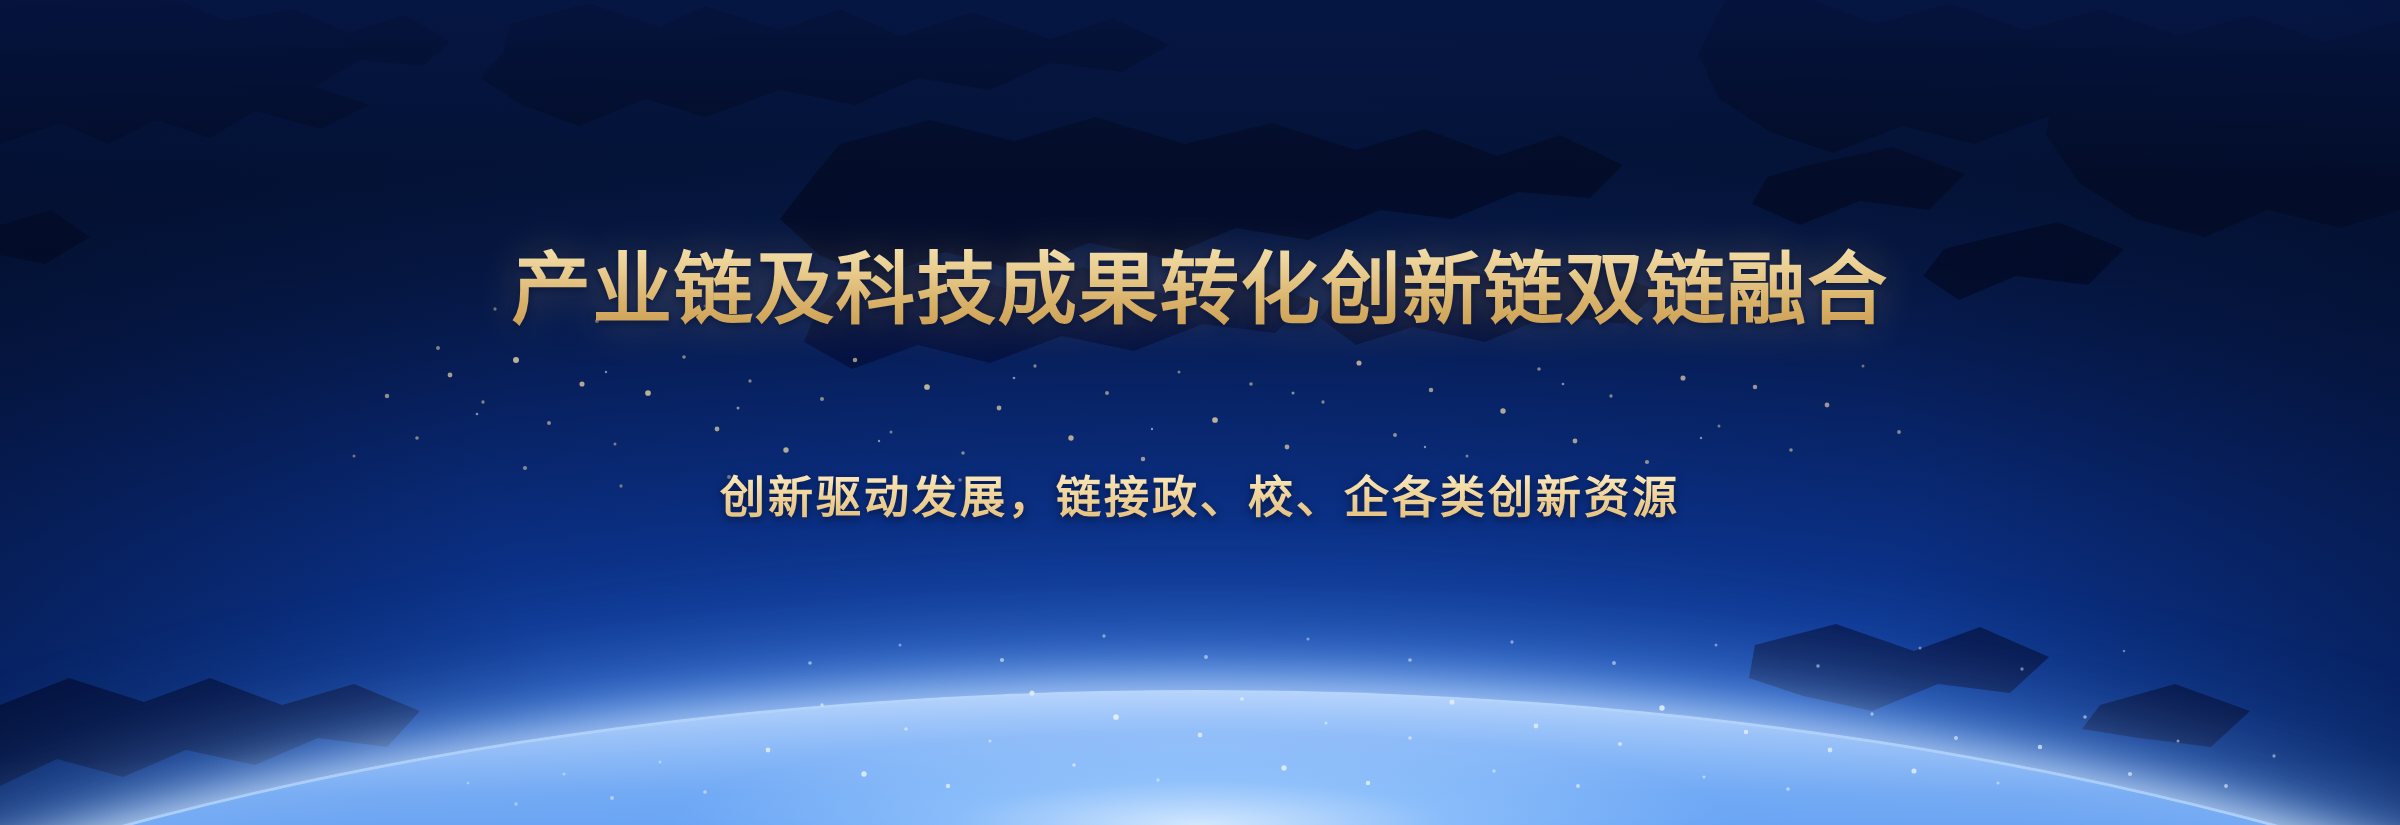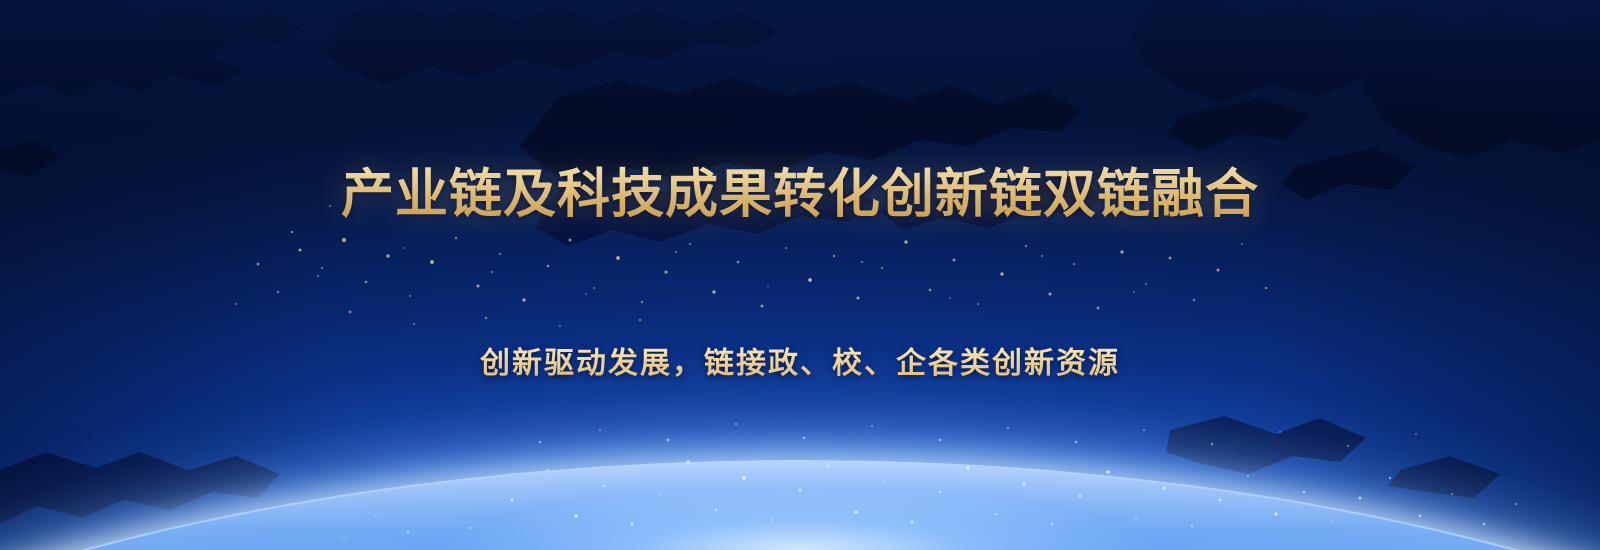--- a/index.html
+++ b/index.html
@@ -106,21 +106,21 @@
     color: #e2c27c;
     background: linear-gradient(180deg, #f4e0ac 0%, #e8cb8d 30%, #d8b168 62%, #c79a4d 100%);
     -webkit-background-clip: text;
     background-clip: text;
     -webkit-text-fill-color: transparent;
     filter: drop-shadow(0 2px 3px rgba(3,18,60,0.75)) drop-shadow(0 0 14px rgba(255,205,120,0.22));
   }
 
   .subtitle {
     position: absolute;
-    top: 342px;
+    top: 312px;
     left: 0;
     right: 0;
     text-align: center;
     font-size: 30px;
     line-height: 42px;
     font-weight: 700;
     letter-spacing: 2px;
     white-space: nowrap;
     color: #edd096;
     background: linear-gradient(180deg, #fdeec4 0%, #f0d399 45%, #dfb871 100%);

